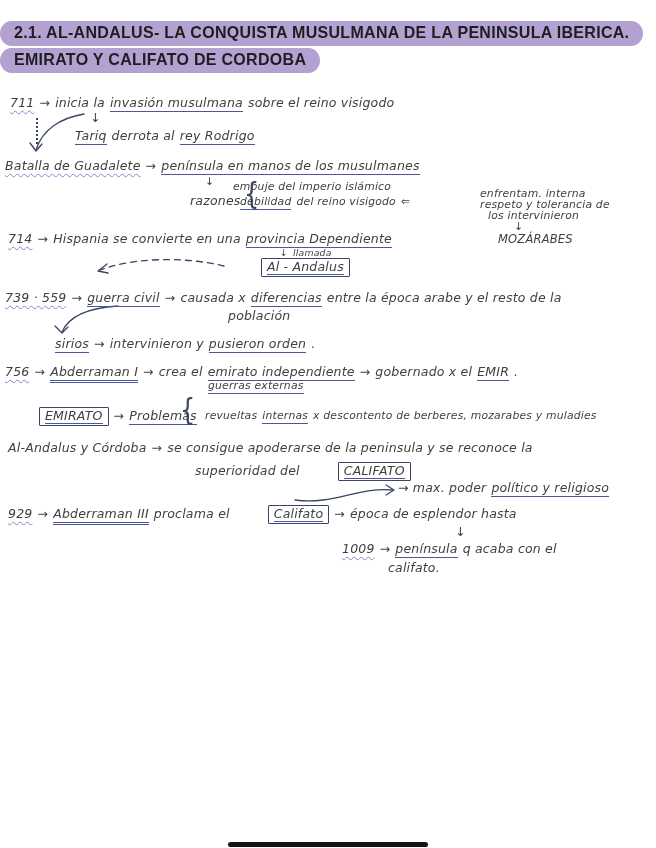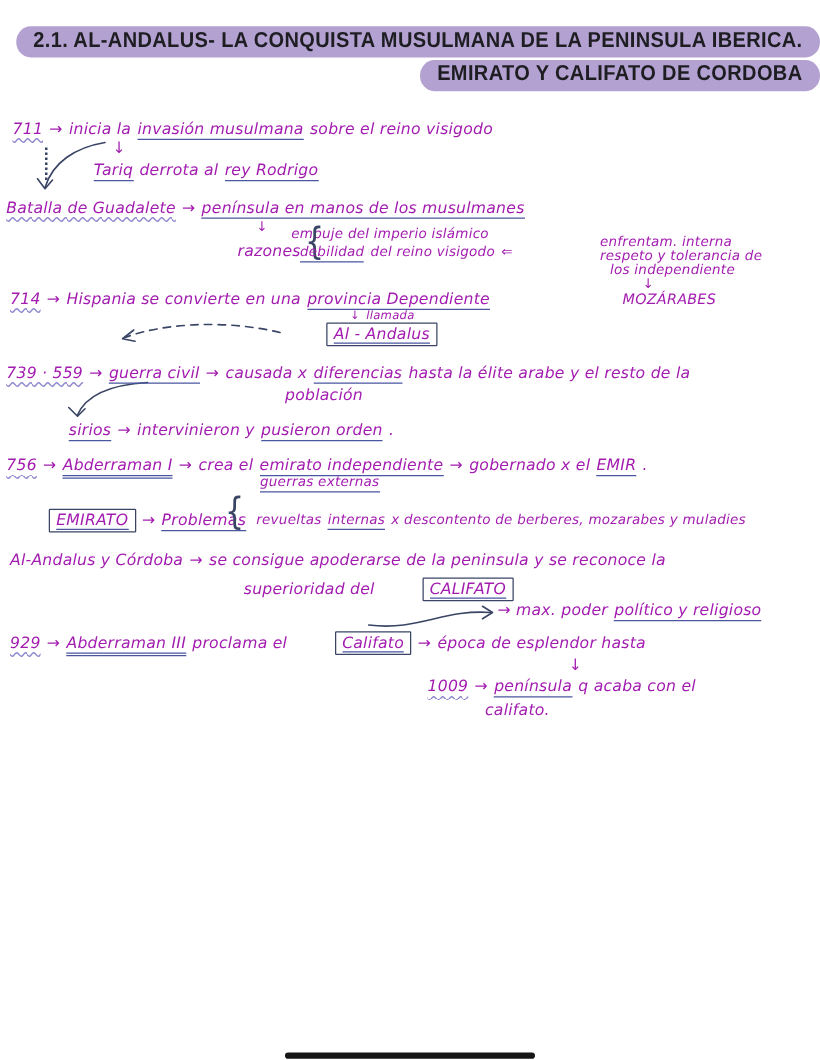--- a/index.html
+++ b/index.html
@@ -1,26 +1,26 @@
 <!DOCTYPE html>
 <html><head>
 <meta charset="utf-8">
 <style>
   html,body{margin:0;padding:0;background:#ffffff;}
   .page{position:relative;width:656px;height:848px;background:#ffffff;overflow:hidden;
         font-family:"DejaVu Sans",sans-serif;}
   
-  .title-wrap{position:absolute;left:0;top:22px;width:656px;text-align:right;}
+  .title-wrap{position:absolute;left:0;top:22px;width:656px;text-align:left;}
   .hl{display:inline-block;background:#b3a2d1;border-radius:12px;padding:2px 14px 3px;
       font-family:"Liberation Sans",sans-serif;font-weight:700;color:#1d1d22;
       font-size:16px;letter-spacing:.3px;transform:scaleY(1.08);white-space:nowrap;}
   .title2{margin-top:4px;}
   
   .ln{position:absolute;display:flex;gap:5px;align-items:baseline;white-space:nowrap;
-      font-style:italic;font-size:12.5px;color:#a21caf;letter-spacing:.2px;}
+      font-style:italic;font-size:12.5px;color:#404040;letter-spacing:.2px;}
   .sm{font-size:10.8px;}
   .xs{font-size:9.3px;}
   .wavy{text-decoration-line:underline;text-decoration-style:wavy;
         text-decoration-color:#8d87cf;text-underline-offset:3px;text-decoration-thickness:1px;}
   .un{border-bottom:1.2px solid #4a57a0;padding-bottom:1px;}
   .dun{border-bottom:3px double #4a57a0;padding-bottom:1px;}
   .hbox{border:1.3px solid #3a4565;padding:0 5px 2px;border-radius:1px;margin-left:33px;}
   .hbox .inner{border-bottom:1.2px solid #4a57a0;}
   .arrow{font-style:normal;}
   .brace{position:absolute;font-style:normal;color:#3a4565;font-size:30px;
@@ -94,21 +94,21 @@
     <span class="arrow">⇐</span>
   </div>
 
   <div class="ln sm" style="left:480px;top:187px">
     <span>enfrentam. interna</span>
   </div>
   <div class="ln sm" style="left:480px;top:198px">
     <span>respeto y tolerancia de</span>
   </div>
   <div class="ln sm" style="left:488px;top:209px">
-    <span>los independiente</span>
+    <span>los intervinieron</span>
   </div>
   <div class="ln sm" style="left:514px;top:220px">
     <span class="arrow">↓</span>
   </div>
   <div class="ln" style="left:498px;top:232px;font-size:11.5px">
     <span>MOZÁRABES</span>
   </div>
 
   <div class="ln" style="left:8px;top:231px">
     <span class="wavy">714</span>
@@ -124,21 +124,21 @@
     <span class="hbox"><span class="inner">Al - Andalus</span></span>
   </div>
 
   <div class="ln" style="left:5px;top:290px">
     <span class="wavy">739 · 559</span>
     <span class="arrow">→</span>
     <span class="un">guerra civil</span>
     <span class="arrow">→</span>
     <span>causada x</span>
     <span class="un">diferencias</span>
-    <span>hasta la élite arabe y el resto de la</span>
+    <span>entre la época arabe y el resto de la</span>
   </div>
   <div class="ln" style="left:228px;top:308px">
     <span>población</span>
   </div>
 
   <div class="ln" style="left:55px;top:336px">
     <span class="un">sirios</span>
     <span class="arrow">→</span>
     <span>intervinieron y</span>
     <span class="un">pusieron orden</span>

